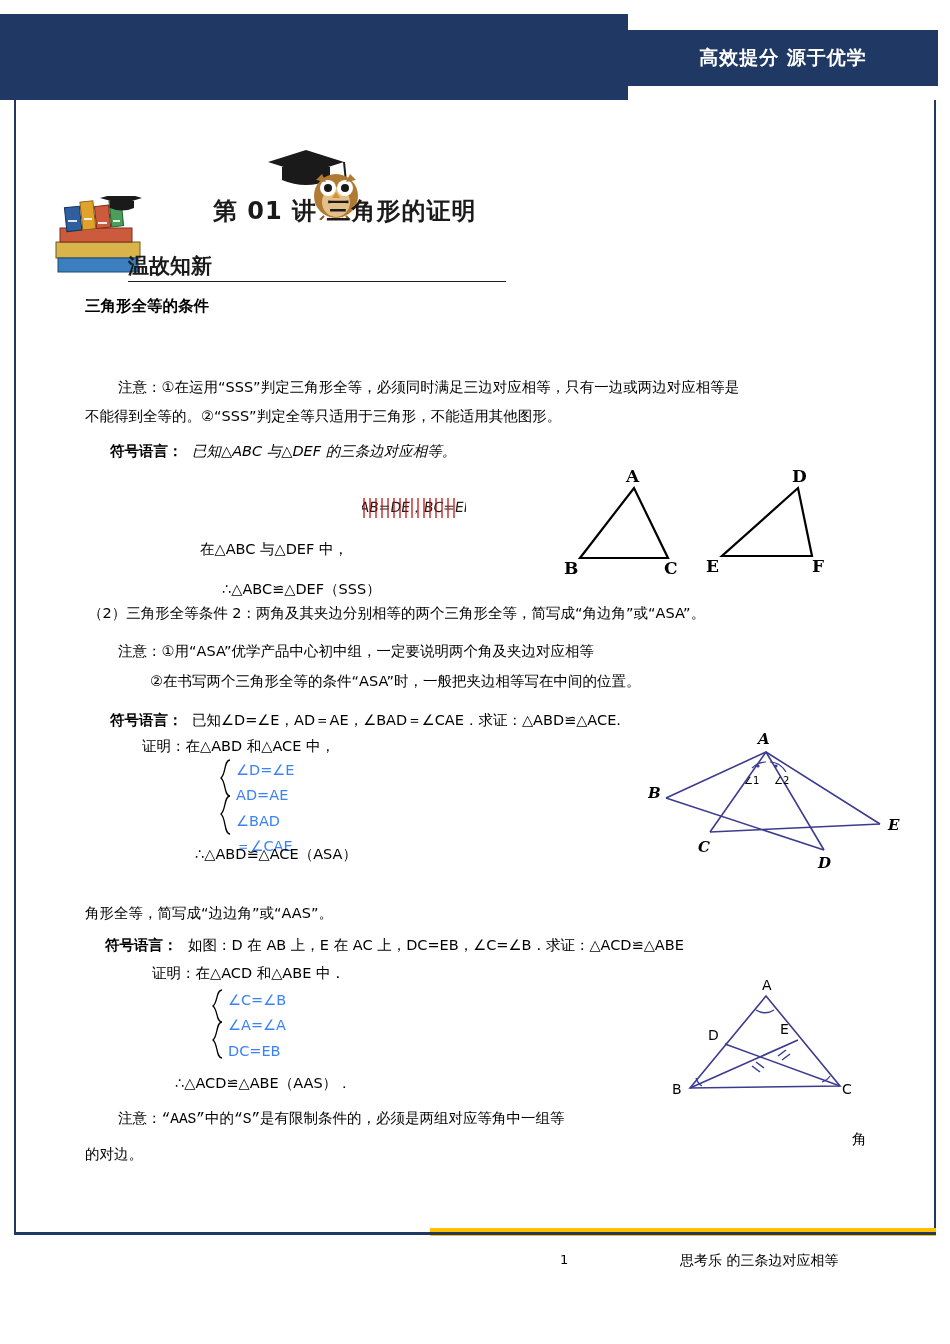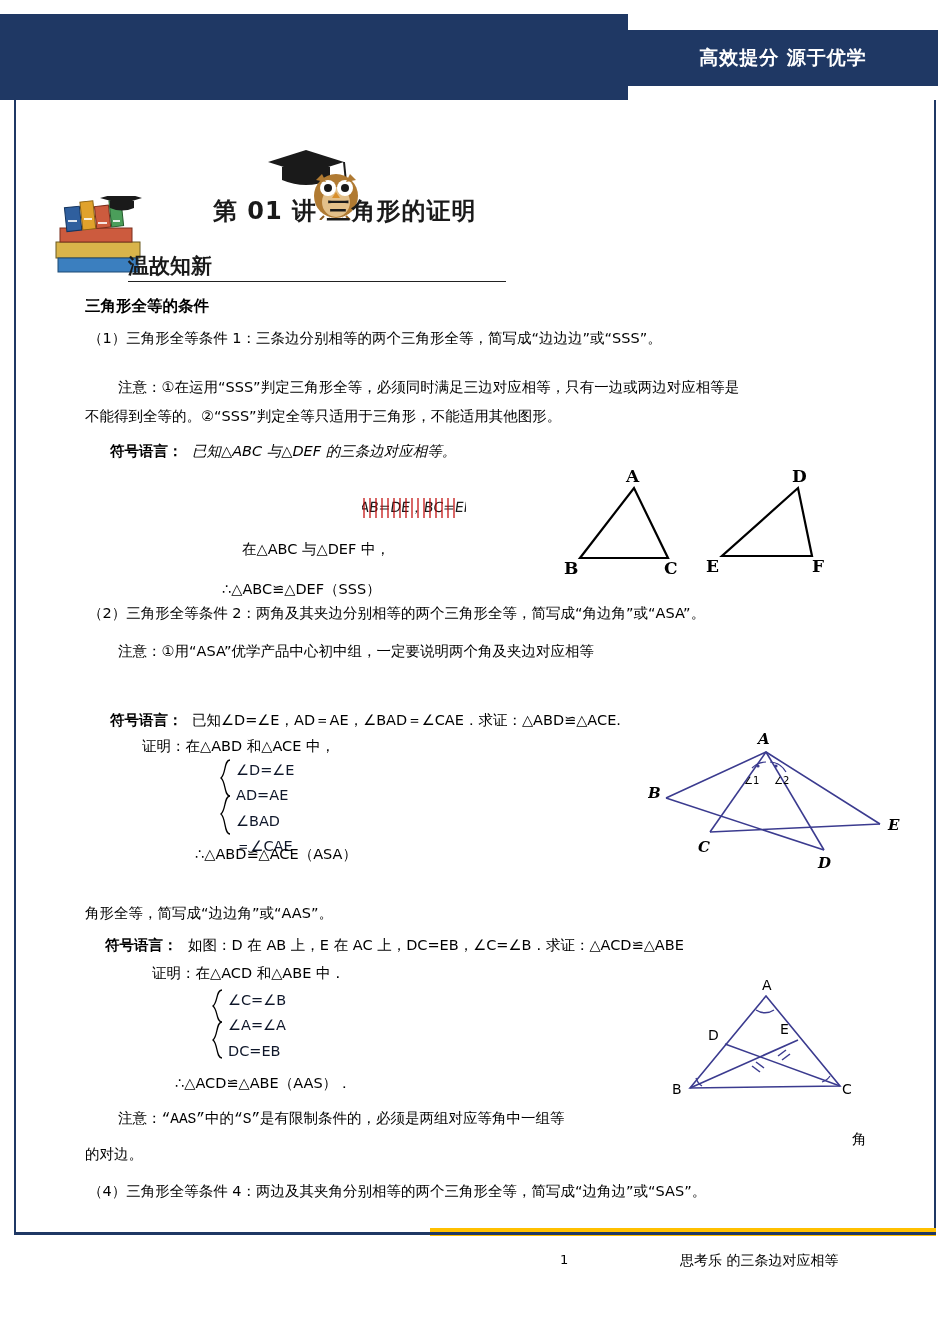--- a/index.html
+++ b/index.html
@@ -168,21 +168,21 @@
     left: 0;
     top: 0;
     width: 14px;
   }
   .brace-lines {
     position: absolute;
     left: 18px;
     top: 0;
     font-size: 14.5px;
     line-height: 1.75;
-    color: #0f172a;
+    color: #3b82f6;
   }
   
   .handwrite {
     position: absolute;
     left: 362px;
     top: 490px;
     width: 100px;
     height: 36px;
   }
   
@@ -264,21 +264,20 @@
     </svg>
   </div>
 
   <div class="lecture-title">第 01 讲 三角形的证明</div>
 
   <div class="section-heading">温故知新</div>
   <div class="section-rule"></div>
 
   <div class="sub-title">三角形全等的条件</div>
 
-  <div class="body-text" style="left:88px; top:327px; width:820px;">（1）三角形全等条件 1：三条边分别相等的两个三角形全等，简写成“边边边”或“SSS”。</div>
 
   <div class="body-text" style="left:118px; top:376px; width:800px;">注意：①在运用“SSS”判定三角形全等，必须同时满足三边对应相等，只有一边或两边对应相等是</div>
   <div class="body-text" style="left:85px; top:405px; width:830px;">不能得到全等的。②“SSS”判定全等只适用于三角形，不能适用其他图形。</div>
 
   <div class="body-text bold" style="left:110px; top:440px;">符号语言：</div>
   <div class="body-text" style="left:192px; top:440px; width:520px;font-style:italic;">已知△ABC 与△DEF 的三条边对应相等。</div>
 
   <div class="handwrite">
     <svg width="104" height="36" viewBox="0 0 104 36">
       <text x="0" y="22" font-family="'DejaVu Sans','Liberation Sans',sans-serif" font-size="14" fill="#1a1a1a" transform="skewX(-8)">AB=DE，BC=EF</text>
@@ -296,21 +295,21 @@
         <line x1="62" y1="8" x2="62" y2="28"></line>
         <line x1="68" y1="8" x2="68" y2="28"></line>
         <line x1="74" y1="8" x2="74" y2="28"></line>
         <line x1="80" y1="8" x2="80" y2="28"></line>
         <line x1="86" y1="8" x2="86" y2="28"></line>
         <line x1="92" y1="8" x2="92" y2="28"></line>
       </g>
     </svg>
   </div>
 
-  <div class="body-text" style="left:200px; top:538px;margin-left:42px;">在△ABC 与△DEF 中，</div>
+  <div class="body-text" style="left:200px; top:538px;">在△ABC 与△DEF 中，</div>
   <div class="body-text" style="left:222px; top:578px;">∴△ABC≌△DEF（SSS）</div>
 
   <div class="fig" style="left:560px; top:466px;">
     <svg width="340" height="120" viewBox="0 0 340 120">
       <g stroke="#000000" stroke-width="2.2" fill="none">
         <polygon points="20,92 108,92 74,22"></polygon>
         <polygon points="162,90 252,90 238,22"></polygon>
       </g>
       <g font-family="'DejaVu Serif','Liberation Serif',serif" font-size="17" font-weight="bold" fill="#000">
         <text x="66" y="16">A</text>
@@ -318,20 +317,21 @@
         <text x="104" y="108">C</text>
         <text x="232" y="16">D</text>
         <text x="146" y="106">E</text>
         <text x="252" y="106">F</text>
       </g>
     </svg>
   </div>
 
   <div class="body-text" style="left:88px; top:602px; width:830px;">（2）三角形全等条件 2：两角及其夹边分别相等的两个三角形全等，简写成“角边角”或“ASA”。</div>
   <div class="body-text" style="left:118px; top:640px; width:800px;">注意：①用“ASA”优学产品中心初中组，一定要说明两个角及夹边对应相等</div>
+  <div class="body-text" style="left:150px; top:670px; width:780px;">②在书写两个三角形全等的条件“ASA”时，一般把夹边相等写在中间的位置。</div>
 
   <div class="body-text bold" style="left:110px; top:709px;">符号语言：</div>
   <div class="body-text" style="left:192px; top:709px; width:620px;">已知∠D=∠E，AD＝AE，∠BAD＝∠CAE．求证：△ABD≌△ACE.</div>
   <div class="body-text" style="left:142px; top:735px;">证明：在△ABD 和△ACE 中，</div>
 
   <div class="brace-group" style="left:218px; top:758px; height:80px;">
     <svg class="brace" width="14" height="80" viewBox="0 0 14 80">
       <path d="M12,2 C6,2 8,16 3,20 C8,24 6,38 12,38 C6,38 8,52 3,56 C8,60 6,76 12,76" stroke="#000" stroke-width="1.3" fill="none"></path>
     </svg>
     <div class="brace-lines">
@@ -423,18 +423,17 @@
         <text x="2" y="116">B</text>
         <text x="172" y="116">C</text>
       </g>
     </svg>
   </div>
 
   <div class="body-text" style="left:118px; top:1108px; width:600px;font-family:Liberation Mono, monospace;">注意：“AAS”中的“S”是有限制条件的，必须是两组对应等角中一组等</div>
   <div class="body-text" style="left:852px; top:1128px;">角</div>
   <div class="body-text" style="left:85px; top:1143px;">的对边。</div>
 
-  <div class="body-text" style="left:88px; top:1180px; width:830px;">（4）三角形全等条件 4：两边及其夹角分别相等的两个三角形全等，简写成“边角边”或“SAS”。</div>
 
   <div class="footer-page-number">1</div>
   <div class="footer-right">思考乐  的三条边对应相等</div>
 
 </div>
 
 </body></html>

